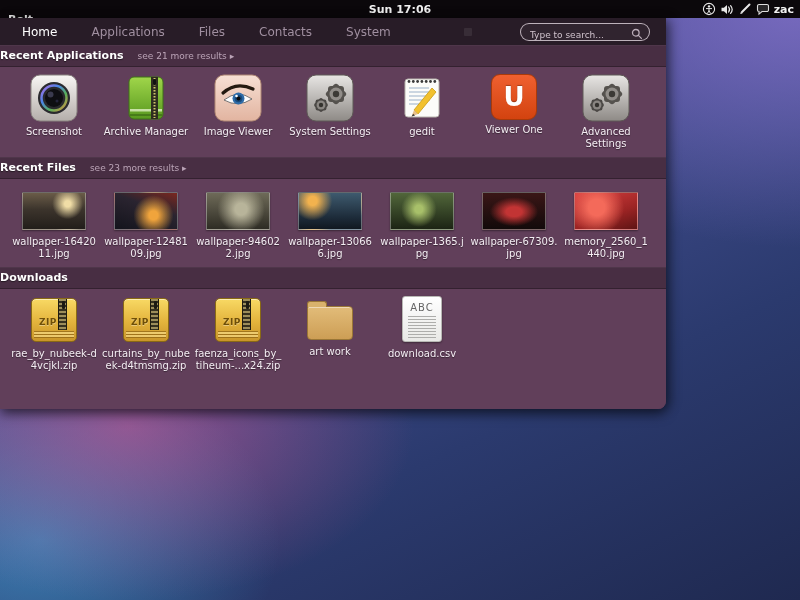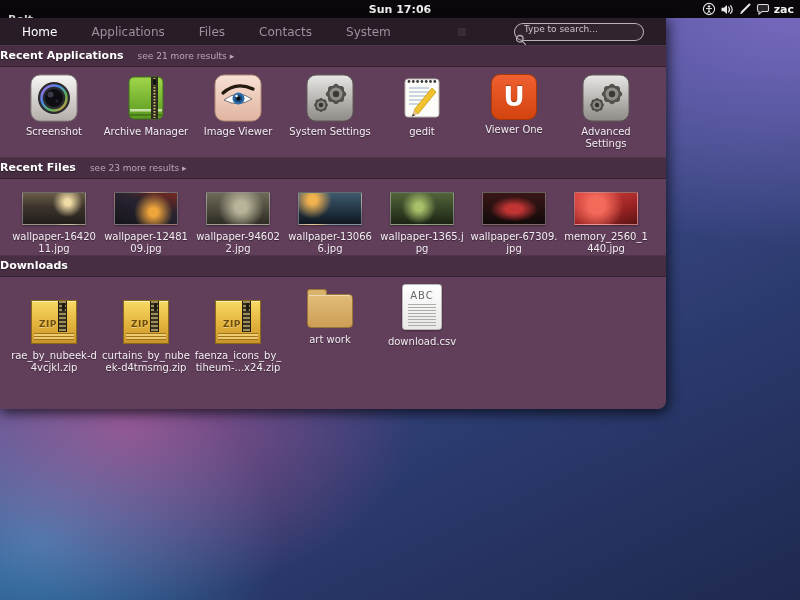--- a/index.html
+++ b/index.html
@@ -21,36 +21,36 @@
   
   .panel{position:absolute;left:0;top:18px;width:666px;height:391px;overflow:hidden;
     border-radius:0 0 8px 0;background:#613f5a;
     box-shadow:0 5px 12px rgba(0,0,0,0.5), 5px 0 12px rgba(0,0,0,0.3);}
   .tabbar{height:27px;background:#281c27;display:flex;align-items:center;
     padding-left:22px;gap:34px;}
   .tab{font-size:12px;color:#a08fa0;cursor:default;}
   .tab.active{color:#ffffff;}
   .search-hint{width:8px;height:8px;background:rgba(255,255,255,0.08);border-radius:1px;
     margin-left:auto;margin-right:14px;}
-  .searchbox{position:relative;width:128px;height:16px;margin-right:22px;
+  .searchbox{position:relative;width:128px;height:16px;margin-right:16px;
     border:1px solid rgba(225,214,223,0.8);border-radius:10px;
-    background:rgba(255,255,255,0.04);display:flex;align-items:flex-start;flex-direction:column;}
+    background:rgba(255,255,255,0.04);display:flex;align-items:flex-end;}
   .searchbox input{flex:1;border:none;outline:none;background:transparent;
     font-size:9px;color:#e8e0e6;padding:0 4px 0 9px;min-width:0;
     font-family:"DejaVu Sans","Liberation Sans",sans-serif;}
   .searchbox input::placeholder{color:#cfc2cc;}
   .searchbox svg{margin-right:6px;flex:none;}
   .section-header{height:22px;background:#482e43;display:flex;align-items:center;
     border-bottom:1px solid rgba(0,0,0,0.28);
     box-shadow:inset 0 1px 0 rgba(255,255,255,0.04);box-sizing:border-box;}
   .sec-title{font-size:11px;font-weight:bold;color:#ffffff;text-shadow:0 1px 1px rgba(0,0,0,.5);}
   .sec-more{font-size:9px;color:#bba4b7;margin-left:14px;cursor:default;}
   .row{display:flex;padding-left:8px;background:#613f5a;}
   .row-apps{height:90px;}
-  .row-files{height:76px;}
+  .row-files{height:88px;}
   .row-downloads{height:120px;}
   .cell{width:92px;flex:none;display:flex;flex-direction:column;align-items:center;}
   .row-apps .cell{padding-top:7px;}
   .row-files .cell{padding-top:13px;}
   .row-downloads .cell{padding-top:7px;}
   .label{width:88px;margin-top:4px;text-align:center;font-size:10px;line-height:1.2;
     color:#f4edf3;text-shadow:0 1px 1px rgba(0,0,0,.45);}
   .row-files .label,.row-downloads .label{word-break:break-all;margin-top:6px;}
   
   .app-svg{display:block;}
@@ -69,23 +69,23 @@
     linear-gradient(180deg,#6e6a58,#2e2c24);}
   .thumb-3{background:radial-gradient(circle at 22% 22%, #f2b24e 0 8%, rgba(242,178,78,0) 35%),
     linear-gradient(180deg,#3e5a6e 0%,#1c2a38 70%,#101820 100%);}
   .thumb-4{background:radial-gradient(circle at 45% 45%, #a8c06a 0 10%, rgba(168,192,106,0) 45%),
     linear-gradient(180deg,#51663a,#1c2414);}
   .thumb-5{background:radial-gradient(ellipse at 50% 52%, #c23434 0 18%, rgba(194,52,52,0) 55%),
     linear-gradient(180deg,#3a1616,#120a0a);}
   .thumb-6{background:radial-gradient(circle at 35% 40%, #f46a5a 0 18%, rgba(244,106,90,0) 60%),
     linear-gradient(160deg,#d84040 0%,#9c2424 60%,#5e1414 100%);}
   
-  .zip-icon{width:46px;height:44px;margin-top:16px;position:relative;box-sizing:border-box;
+  .zip-icon{width:46px;height:44px;margin-top:2px;position:relative;box-sizing:border-box;
     background:linear-gradient(180deg,#f8d964 0%,#e3b33c 55%,#c9952a 100%);
-    border-radius:0;border:1px solid #8a6a14;box-shadow:inset 0 1px 0 rgba(255,255,255,.5);}
+    border-radius:5px;border:1px solid #8a6a14;box-shadow:inset 0 1px 0 rgba(255,255,255,.5);}
   .zip-icon::before{content:"";position:absolute;left:2px;right:2px;bottom:3px;height:7px;
     background:repeating-linear-gradient(180deg, rgba(120,80,10,.55) 0 1px, rgba(255,230,150,.6) 1px 3px);}
   .zip-icon::after{content:"";position:absolute;top:0;bottom:11px;right:9px;width:7px;
     background:repeating-linear-gradient(180deg,#9c8d5a 0 2px,#35301f 2px 4px);
     border-left:1px solid #201c10;border-right:1px solid #201c10;}
   .zip-pull{position:absolute;right:11px;top:2px;width:3px;height:8px;background:#1c1a12;
     border-radius:1px;z-index:2;}
   .zip-label{position:absolute;left:7px;top:18px;font-size:9px;font-weight:bold;color:#6f4f08;
     letter-spacing:.5px;text-shadow:0 1px 0 rgba(255,255,255,.35);}
   .folder-icon{width:46px;height:34px;margin-top:10px;position:relative;box-sizing:border-box;

